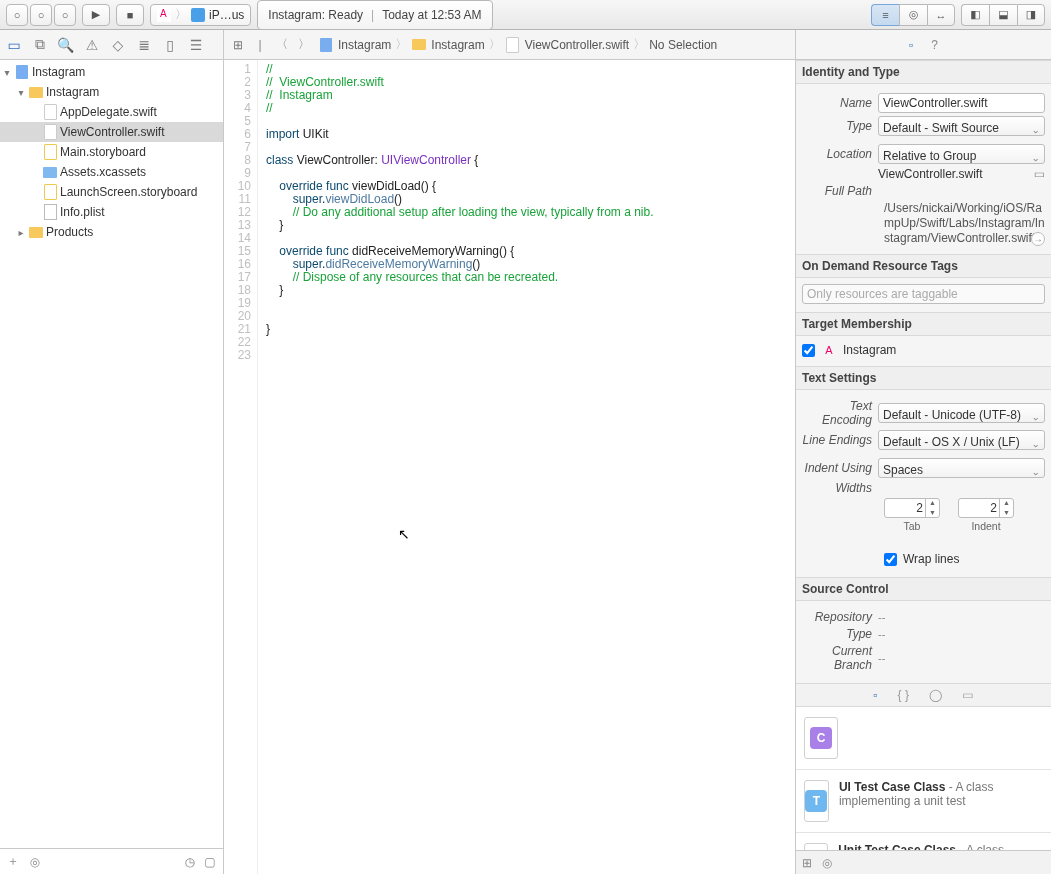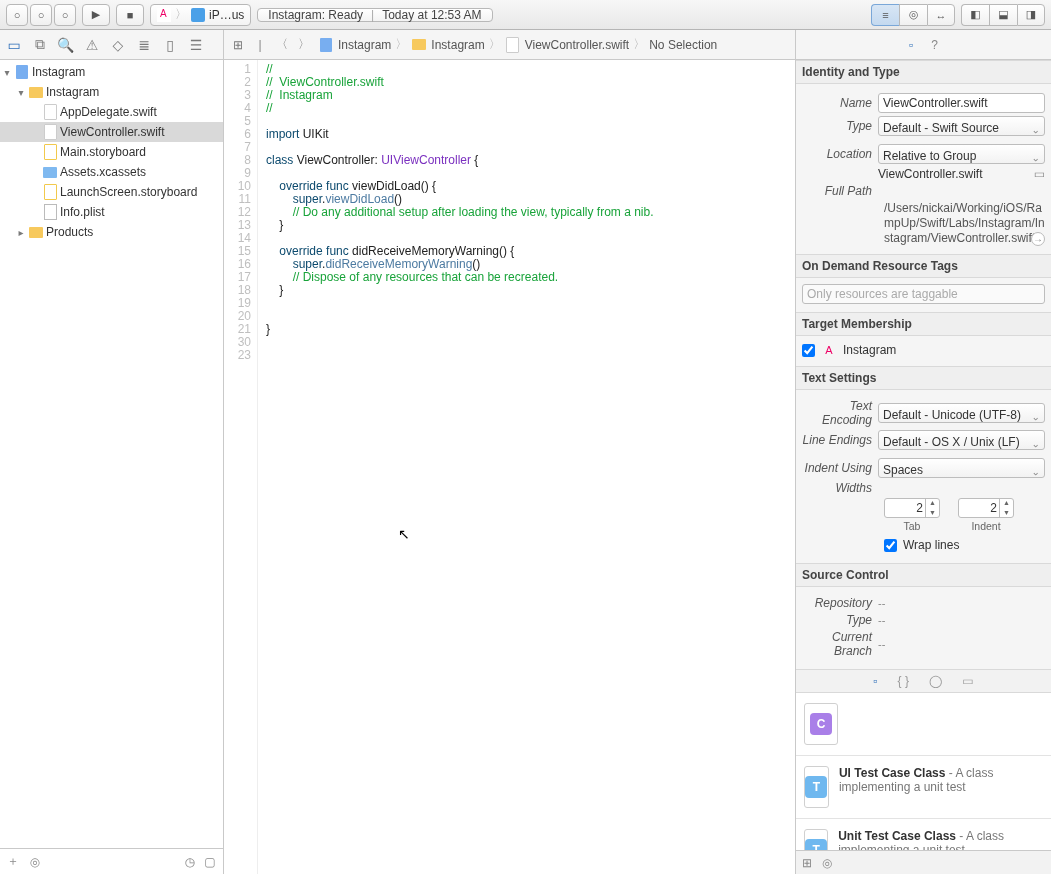--- a/index.html
+++ b/index.html
@@ -8,21 +8,21 @@
 
 .toolbar { height: 30px; background: linear-gradient(#f7f7f7,#e8e8e8); border-bottom: 1px solid #b5b5b5; display: flex; align-items: center; padding: 0 6px; gap: 6px; }
 .tb-group { display: flex; align-items: center; gap: 2px; }
 .tb-btn { width: 28px; height: 22px; border: 1px solid #b8b8b8; border-radius: 4px; background: linear-gradient(#ffffff,#f0f0f0); display: flex; align-items: center; justify-content: center; color: #555; font-size: 11px; }
 .tb-btn.sm { width: 22px; }
 .tb-btn.active { background: linear-gradient(#d8e6f5,#c4d9ef); border-color:#7aa7d8; }
 .scheme { display:flex; align-items:center; height:22px; border:1px solid #b8b8b8; border-radius:4px; background:linear-gradient(#fff,#f3f3f3); padding:0 6px; gap:4px; }
 .scheme .app-icon { width:14px; height:14px; background:#fff; display:inline-block; position:relative; }
 .scheme .app-icon::after{content:"A"; position:absolute; font-size:10px; color:#e06; left:3px; top:0;}
 .scheme .dev-icon { width:14px; height:14px; background:#4aa0e8; border-radius:2px; }
-.status { flex:0 0 auto; display:flex; align-items:center; height:14px; border:1px solid #b8b8b8; border-radius:4px; background:linear-gradient(#fff,#f3f3f3); padding:0 10px; gap:4px; color:#444; }
+.status { flex:0 0 auto; display:flex; align-items:center; height:30px; border:1px solid #b8b8b8; border-radius:4px; background:linear-gradient(#fff,#f3f3f3); padding:0 10px; gap:4px; color:#444; }
 .status .sep { color:#aaa; margin:0 4px; }
 .spacer { flex: 1; }
 .seg { display:flex; }
 .seg .tb-btn { border-radius:0; border-right:none; }
 .seg .tb-btn:first-child{ border-top-left-radius:4px; border-bottom-left-radius:4px;}
 .seg .tb-btn:last-child{ border-right:1px solid #b8b8b8; border-top-right-radius:4px; border-bottom-right-radius:4px;}
 
 
 .navbar { height:30px; background:#f5f5f5; border-bottom:1px solid #c9c9c9; display:flex; align-items:center; padding:0 6px; gap:10px; color:#7a7a7a; }
 .navbar.left { justify-content:flex-start; }
@@ -239,21 +239,21 @@
           <div>12</div>
           <div>13</div>
           <div>14</div>
           <div>15</div>
           <div>16</div>
           <div>17</div>
           <div>18</div>
           <div>19</div>
           <div>20</div>
           <div>21</div>
-          <div>30</div>
+          <div>22</div>
           <div>23</div>
         </div>
       <div class="code" id="code"><div><span class="c-comment">//</span></div><div><span class="c-comment">//  ViewController.swift</span></div><div><span class="c-comment">//  Instagram</span></div><div><span class="c-comment">//</span></div><div><span></span></div><div><span class="c-keyword">import</span><span> UIKit</span></div><div><span></span></div><div><span class="c-keyword">class</span><span> ViewController: </span><span class="c-type">UIViewController</span><span> {</span></div><div><span></span></div><div><span>    </span><span class="c-keyword">override</span><span> </span><span class="c-keyword">func</span><span> viewDidLoad() {</span></div><div><span>        </span><span class="c-keyword">super</span><span>.</span><span class="c-call">viewDidLoad</span><span>()</span></div><div><span>        </span><span class="c-comment">// Do any additional setup after loading the view, typically from a nib.</span></div><div><span>    }</span></div><div><span></span></div><div><span>    </span><span class="c-keyword">override</span><span> </span><span class="c-keyword">func</span><span> didReceiveMemoryWarning() {</span></div><div><span>        </span><span class="c-keyword">super</span><span>.</span><span class="c-call">didReceiveMemoryWarning</span><span>()</span></div><div><span>        </span><span class="c-comment">// Dispose of any resources that can be recreated.</span></div><div><span>    }</span></div><div><span></span></div><div><span></span></div><div><span>}</span></div><div><span></span></div><div><span></span></div></div>
     </div>
   </div>
 
   <div class="inspector">
     <div class="insp-tabs">
       <span class="it active">▫</span>
       <span class="it">?</span>
@@ -365,21 +365,21 @@
           <div class="num">
               <span>2</span>
               <span class="stepper">
                 <span>▲</span>
                 <span>▼</span>
               </span>
             </div>
           <div class="wlbl">Indent</div>
         </div>
       </div>
-      <div class="frow" style="margin-top:6px; margin-left:82px">
+      <div class="frow" style="margin-top:20px; margin-left:82px">
         <label class="cb">
           <input type="checkbox" checked="" style="">
           <span>Wrap lines</span>
         </label>
       </div>
     </div>
 
     <div class="section-h">Source Control</div>
     <div class="sect">
       <div class="frow">

